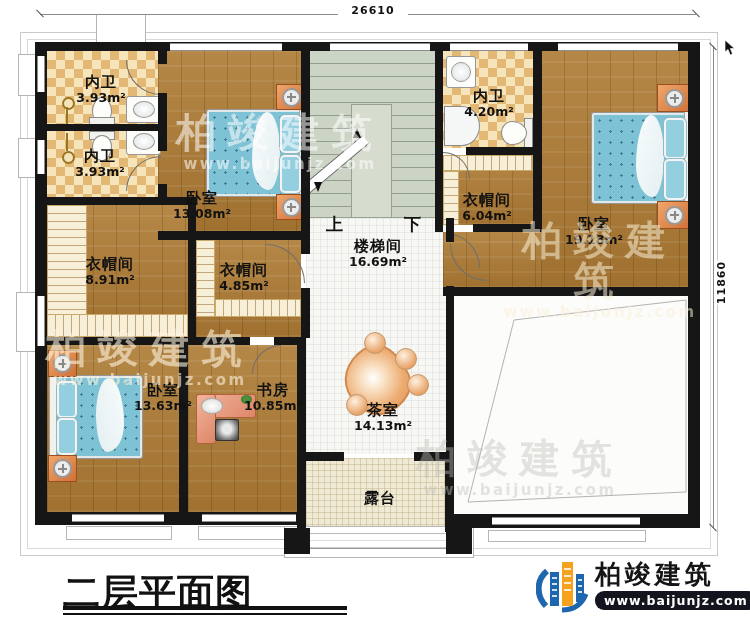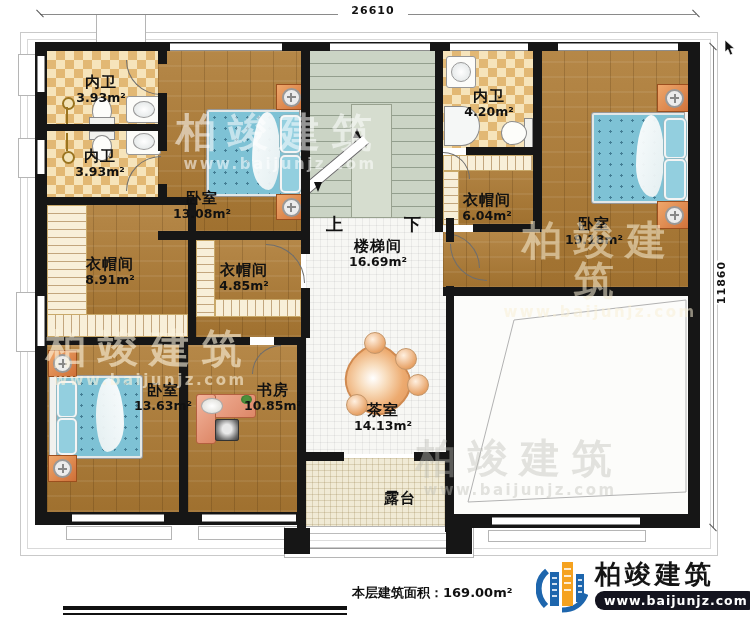--- a/index.html
+++ b/index.html
@@ -313,44 +313,44 @@
     <div class="ar">13.63m²</div>
   </div>
   <div class="rlabel" style="left:273px;top:382px;">
     <div class="nm">书房</div>
     <div class="ar">10.85m²</div>
   </div>
   <div class="rlabel" style="left:383px;top:402px;">
     <div class="nm">茶室</div>
     <div class="ar">14.13m²</div>
   </div>
-  <div class="rlabel" style="left:380px;top:490px;margin-left:20px;">
+  <div class="rlabel" style="left:380px;top:490px;">
     <div class="nm">露台</div>
   </div>
 
   <div class="wm" style="left:280px;top:112px;color:rgba(255,255,255,.55);">
     <div class="t1">柏竣建筑</div>
     <div class="t2">www.baijunjz.com</div>
   </div>
   <div class="wm" style="left:150px;top:328px;color:rgba(252,244,222,.6);">
     <div class="t1">柏竣建筑</div>
     <div class="t2">www.baijunjz.com</div>
   </div>
   <div class="wm" style="left:600px;top:220px;color:rgba(247,238,214,.55);">
     <div class="t1">柏竣建筑</div>
     <div class="t2">www.baijunjz.com</div>
   </div>
   <div class="wm" style="left:520px;top:438px;color:rgba(190,190,184,.42);">
     <div class="t1">柏竣建筑</div>
     <div class="t2">www.baijunjz.com</div>
   </div>
 
+  <div class="tb-title">二层平面图</div>
   <div class="tb-rule1"></div>
   <div class="tb-rule2"></div>
-  <div class="tb-area">本层建筑面积：169.00m²</div>
   <div class="tb-height">层高：3.4m</div>
 
   <div class="brand">
     <svg width="52" height="58" viewBox="0 0 52 58" style="margin-right:7px;">
       <path d="M10 50 C0 40 0 24 11 15" stroke="#1e66ad" stroke-width="6" fill="none"></path>
       <path d="M26 54 C38 54 46 48 50 38" stroke="#1e66ad" stroke-width="5" fill="none"></path>
       <rect x="14" y="16" width="9" height="34" fill="#1e66ad"></rect>
       <rect x="26" y="6" width="11" height="44" fill="#f5a21f"></rect>
       <rect x="40" y="18" width="8" height="28" fill="#1e66ad"></rect>
       <g stroke="#ffffff" stroke-width="1.6">

